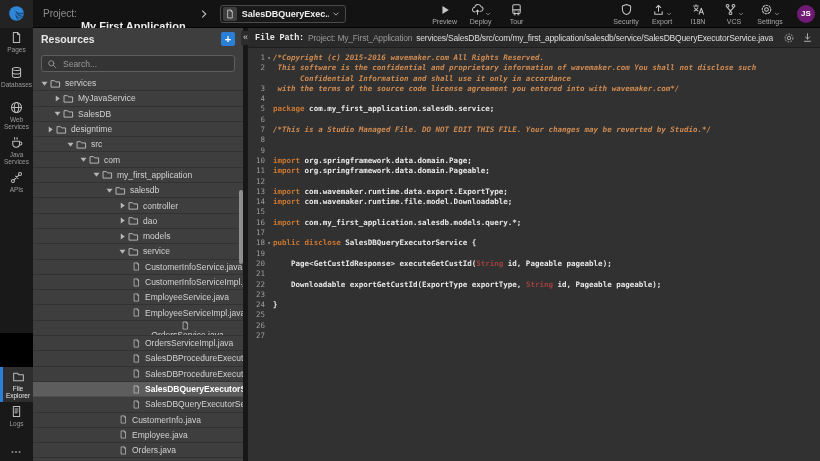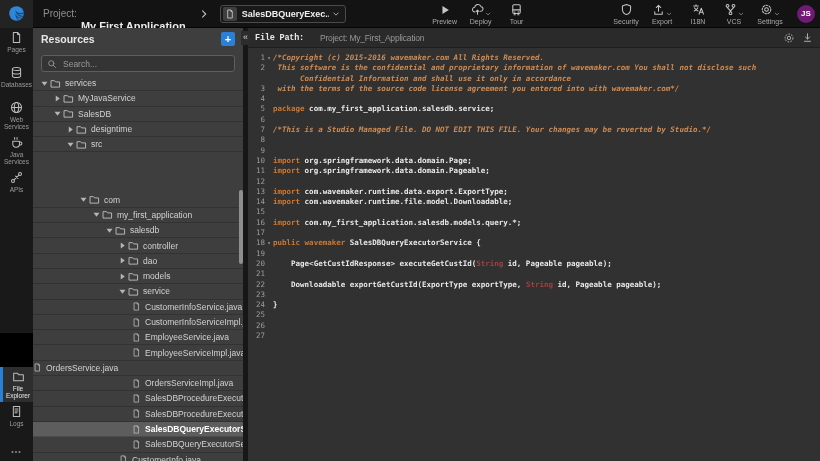--- a/index.html
+++ b/index.html
@@ -66,21 +66,21 @@
   .scroll-thumb{position:absolute;right:0;top:162px;width:4px;height:74px;background:#8f8f8f;border-radius:2px;}
   .collapse-btn{position:absolute;left:241px;top:31px;width:9px;height:14px;background:#2c2c2c;color:#cfcfcf;
                 font-size:9px;line-height:13px;text-align:center;border-radius:1px;cursor:pointer;z-index:5;}
   .divider{position:absolute;left:243px;top:28px;bottom:0;width:5px;background:#171717;cursor:col-resize;}
 
   
   .main{position:absolute;left:248px;right:0;top:28px;bottom:0;background:#313131;}
   .filepath-bar{height:20px;background:#2a2a2a;border-bottom:1px solid #1e1e1e;display:flex;align-items:center;
                 padding:0 7px;white-space:nowrap;overflow:hidden;}
   .fp-prefix{font-size:8.5px;font-weight:bold;color:#e9e9e9;letter-spacing:-0.2px;font-family:Liberation Mono, monospace;}
-  .fp-project{font-size:8.5px;color:#979797;margin-left:16px;letter-spacing:-0.2px;}
+  .fp-project{font-size:8.5px;color:#979797;margin-left:4px;letter-spacing:-0.2px;}
   .fp-path{font-size:8.5px;color:#dedede;margin-left:4px;letter-spacing:-0.2px;overflow:hidden;}
   .fp-icons{margin-left:auto;display:flex;align-items:center;gap:7px;flex:none;padding-left:6px;}
   .fp-icons span{color:#b5b5b5;display:flex;cursor:pointer;}
   .code{position:absolute;left:0;right:0;top:20px;bottom:0;overflow:hidden;padding-top:5px;
         font-family:"DejaVu Sans Mono",monospace;font-size:7.5px;font-weight:bold;}
   .code-line{display:flex;align-items:flex-start;min-height:10.3px;line-height:10.3px;cursor:text;}
   .ln{width:17px;flex:none;text-align:right;color:#9b9b9b;font-weight:normal;}
   .fold{width:8px;flex:none;color:#9b9b9b;font-size:6px;text-align:center;line-height:10.3px;}
   .ct{flex:1;white-space:pre-wrap;word-break:break-word;color:#e9e9e9;padding-right:8px;}
   .sp{color:#e9e9e9;}
@@ -361,21 +361,21 @@
               <path d="M.6 2h6.8L4 6.6z" fill="currentColor"></path>
             </svg>
           </span>
           <span class="tr-icon">
             <svg width="11" height="11" viewBox="0 0 14 14" fill="none" stroke="currentColor" stroke-width="1.1" stroke-linecap="round" stroke-linejoin="round">
               <path d="M1.8 3.4h4l1.4 1.6h5v6.6H1.8z"></path>
             </svg>
           </span>
           <span class="tr-label">SalesDB</span>
         </div>
-        <div class="tree-row" style="padding-left: 34px; text-align: center;">
+        <div class="tree-row" style="padding-left: 14px; text-align: center;">
           <span class="tr-arrow">
             <svg width="7" height="7" viewBox="0 0 8 8">
               <path d="M2 .6v6.8L6.6 4z" fill="currentColor"></path>
             </svg>
           </span>
           <span class="tr-icon">
             <svg width="11" height="11" viewBox="0 0 14 14" fill="none" stroke="currentColor" stroke-width="1.1" stroke-linecap="round" stroke-linejoin="round">
               <path d="M1.8 3.4h4l1.4 1.6h5v6.6H1.8z"></path>
             </svg>
           </span>
@@ -387,21 +387,21 @@
               <path d="M.6 2h6.8L4 6.6z" fill="currentColor"></path>
             </svg>
           </span>
           <span class="tr-icon">
             <svg width="11" height="11" viewBox="0 0 14 14" fill="none" stroke="currentColor" stroke-width="1.1" stroke-linecap="round" stroke-linejoin="round">
               <path d="M1.8 3.4h4l1.4 1.6h5v6.6H1.8z"></path>
             </svg>
           </span>
           <span class="tr-label">src</span>
         </div>
-        <div class="tree-row" style="padding-left: 47px; margin-top: 40px;">
+        <div class="tree-row" style="padding-left: 47px;">
           <span class="tr-arrow">
             <svg width="7" height="7" viewBox="0 0 8 8">
               <path d="M.6 2h6.8L4 6.6z" fill="currentColor"></path>
             </svg>
           </span>
           <span class="tr-icon">
             <svg width="11" height="11" viewBox="0 0 14 14" fill="none" stroke="currentColor" stroke-width="1.1" stroke-linecap="round" stroke-linejoin="round">
               <path d="M1.8 3.4h4l1.4 1.6h5v6.6H1.8z"></path>
             </svg>
           </span>
@@ -514,21 +514,21 @@
         </div>
         <div class="tree-row" style="padding-left: 99px;">
           <span class="tr-icon">
             <svg width="9" height="9" viewBox="0 0 14 14" fill="none" stroke="currentColor" stroke-width="1.1" stroke-linecap="round" stroke-linejoin="round">
               <path d="M3.8 1.4h4.4l2 2v9.2H3.8z"></path>
               <path d="M8.2 1.4v2h2"></path>
             </svg>
           </span>
           <span class="tr-label">EmployeeServiceImpl.java</span>
         </div>
-        <div class="tree-row" style="">
+        <div class="tree-row" style="padding-left: 99px; flex-direction: column;">
           <span class="tr-icon">
             <svg width="9" height="9" viewBox="0 0 14 14" fill="none" stroke="currentColor" stroke-width="1.1" stroke-linecap="round" stroke-linejoin="round">
               <path d="M3.8 1.4h4.4l2 2v9.2H3.8z"></path>
               <path d="M8.2 1.4v2h2"></path>
             </svg>
           </span>
           <span class="tr-label">OrdersService.java</span>
         </div>
         <div class="tree-row" style="padding-left: 99px;">
           <span class="tr-icon">
@@ -606,20 +606,21 @@
     <div class="scroll-thumb"></div>
   </aside>
 
   <div class="collapse-btn">«</div>
   <div class="divider"></div>
 
   <main class="main">
     <div class="filepath-bar">
       <span class="fp-prefix">File Path:</span>
       <span class="fp-project">Project: My_First_Application</span>
+      <span class="fp-path">services/SalesDB/src/com/my_first_application/salesdb/service/SalesDBQueryExecutorService.java</span>
       <span class="fp-icons">
         <span>
           <svg width="12" height="12" viewBox="0 0 14 14" fill="none" stroke="currentColor" stroke-width="1.1">
               <circle cx="7" cy="7" r="2"></circle>
               <circle cx="7" cy="7" r="4.6" stroke-dasharray="2 1.4"></circle>
             </svg>
         </span>
         <span>
           <svg width="11" height="11" viewBox="0 0 14 14" fill="none" stroke="currentColor" stroke-width="1.2" stroke-linecap="round" stroke-linejoin="round">
               <path d="M7 2.2v6.6M4.4 6.4 7 9l2.6-2.6M3.2 11.8h7.6"></path>
@@ -710,21 +711,21 @@
           <span class="ct"><span class="sk">import</span><span class="sp"> com.my_first_application.salesdb.models.query.*;</span></span>
         </div>
         <div class="code-line">
           <span class="ln">17</span>
           <span class="fold"></span>
           <span class="ct"></span>
         </div>
         <div class="code-line">
           <span class="ln">18</span>
           <span class="fold">▾</span>
-          <span class="ct"><span class="sk">public wavemaker</span><span class="sp"> SalesDBQueryExecutorService {</span></span>
+          <span class="ct"><span class="sk">public disclose</span><span class="sp"> SalesDBQueryExecutorService {</span></span>
         </div>
         <div class="code-line">
           <span class="ln">19</span>
           <span class="fold"></span>
           <span class="ct"></span>
         </div>
         <div class="code-line">
           <span class="ln">20</span>
           <span class="fold"></span>
           <span class="ct"><span class="sp">    Page&lt;GetCustIdResponse&gt; executeGetCustId(</span><span class="st">String</span><span class="sp"> id, Pageable pageable);</span></span>

